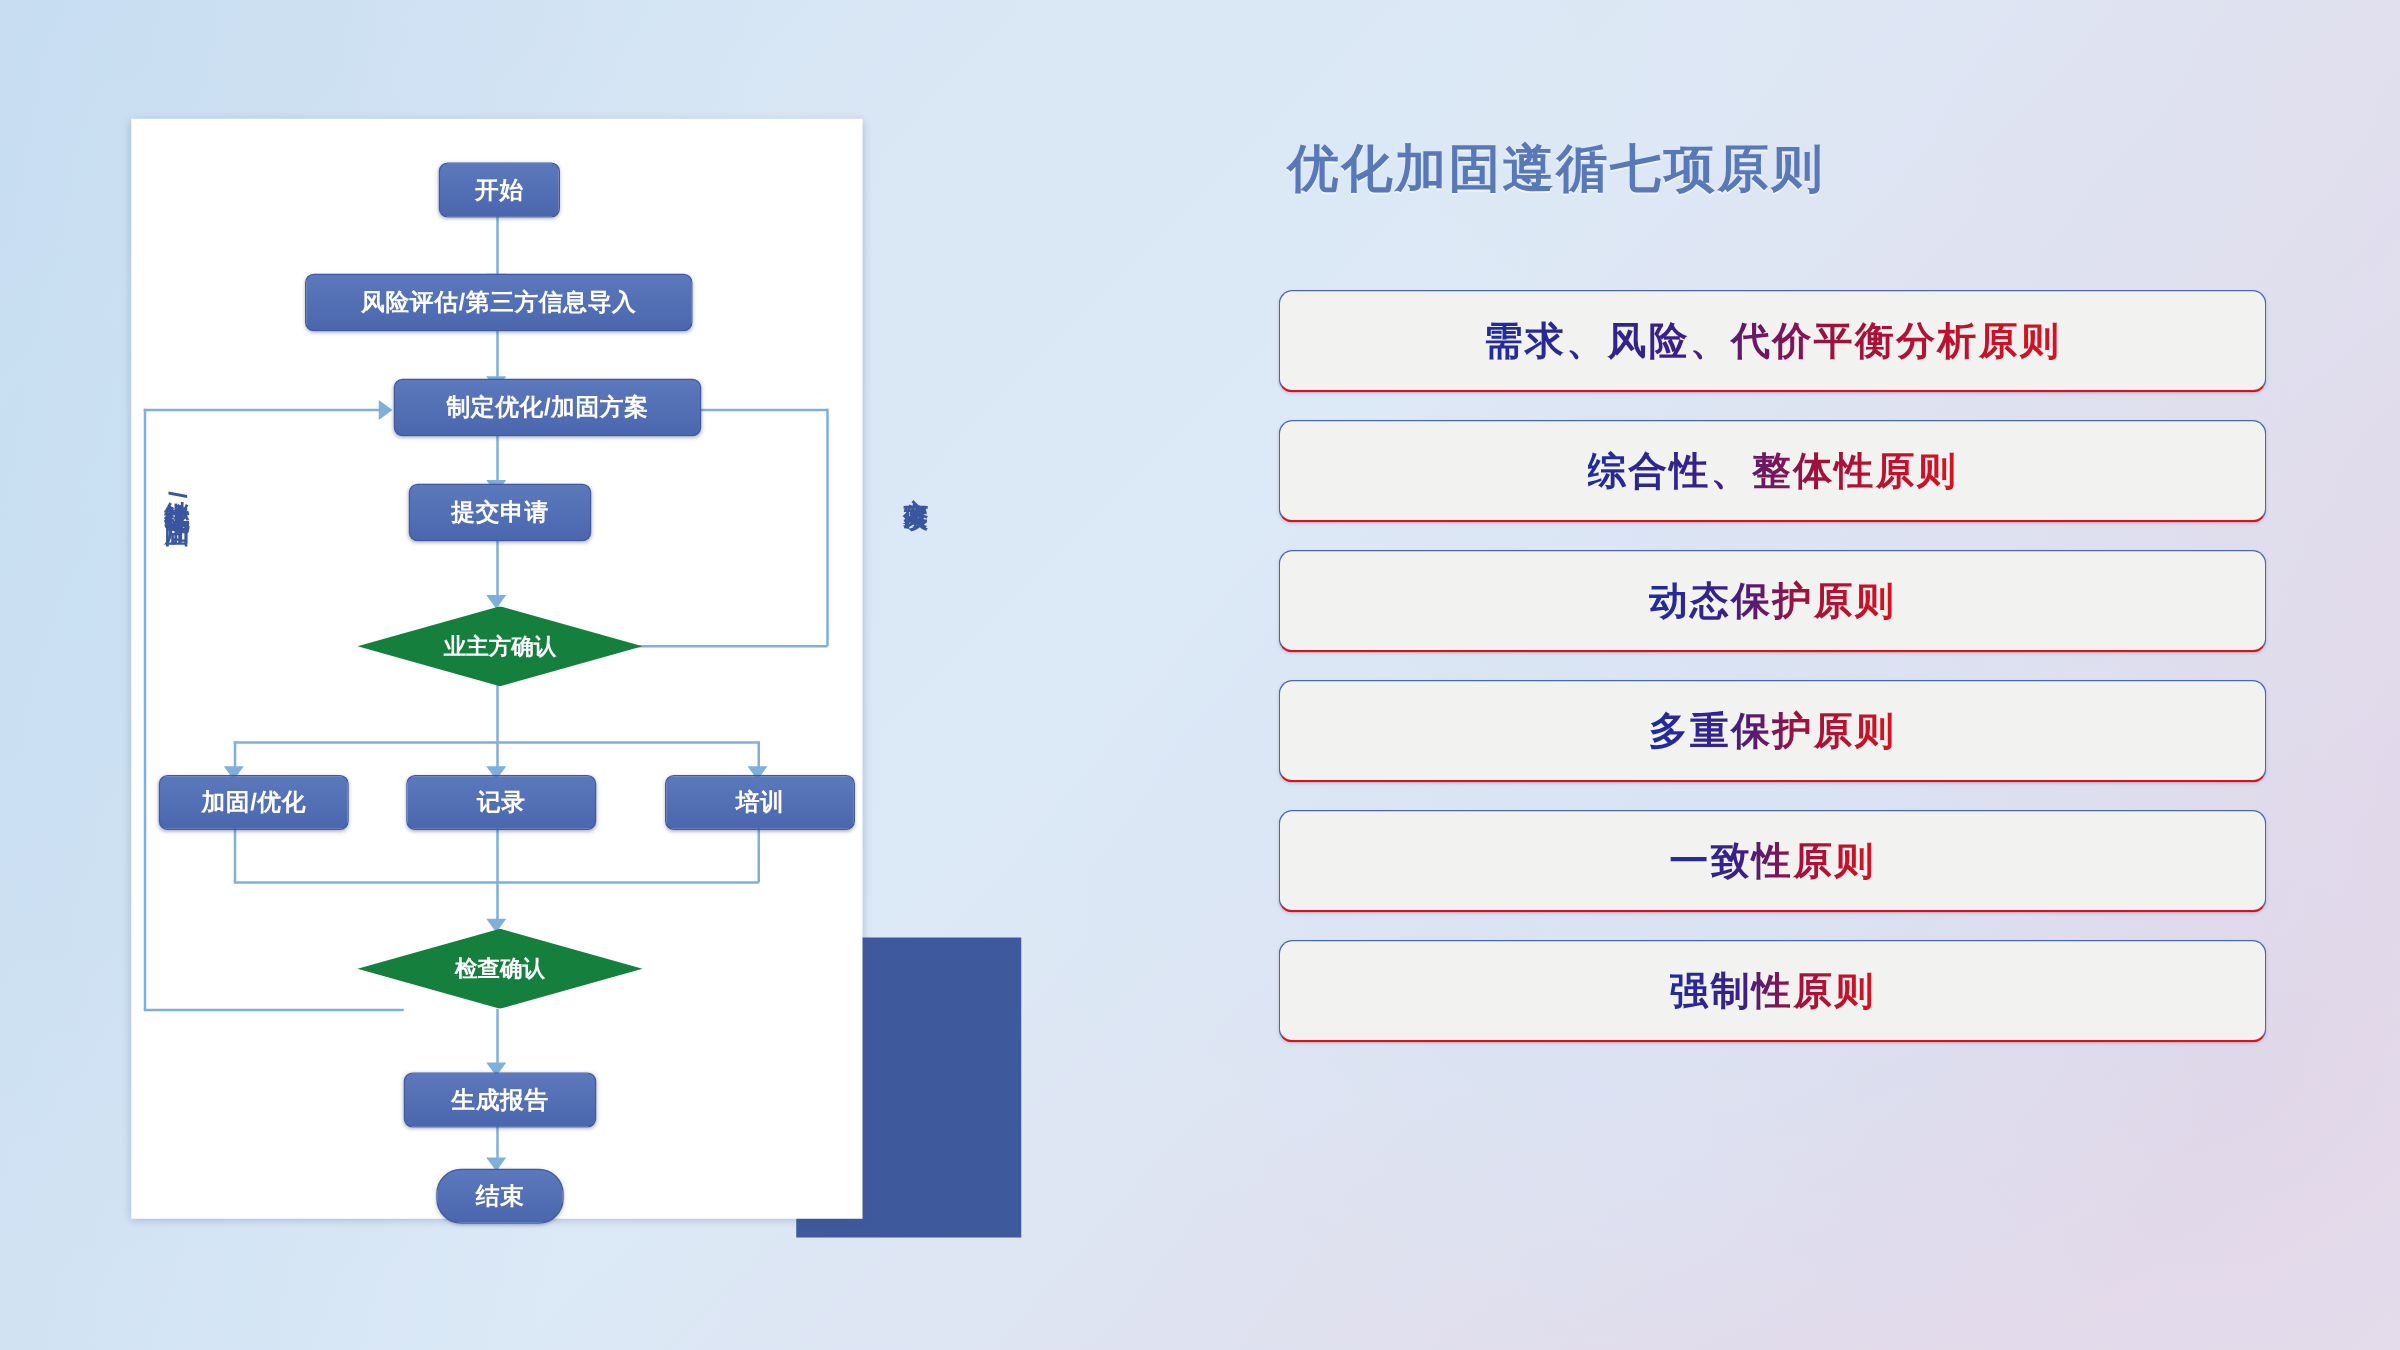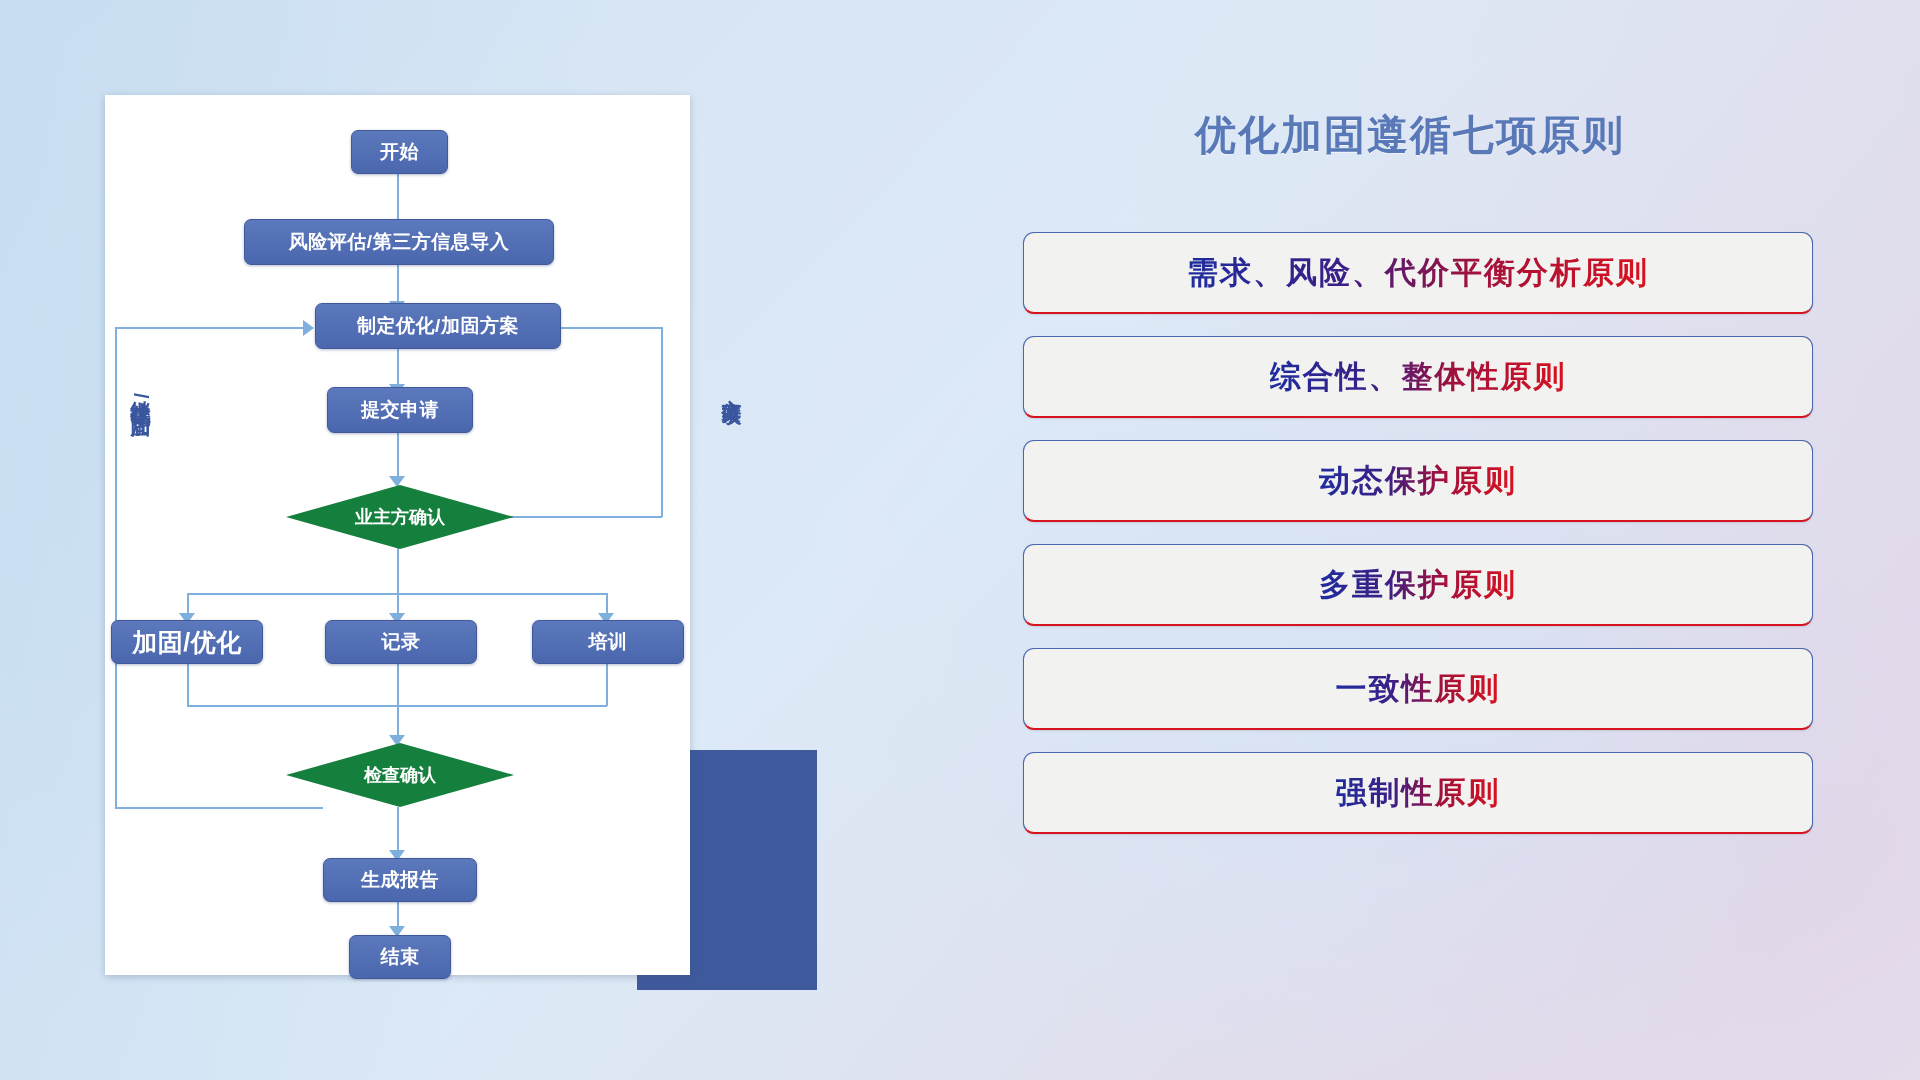--- a/index.html
+++ b/index.html
@@ -73,21 +73,21 @@
   }
   .arw-r{
     position:absolute;width:0;height:0;
     border-top:8px solid transparent;border-bottom:8px solid transparent;
     border-left:11px solid #7fb0dd;
   }
 
   
   .title{
     position:absolute;left:1030px;top:108px;width:760px;
-    text-align:center;
+    text-align:left;
     font-size:41px;font-weight:bold;
     color:#5878b8;
     letter-spacing:2px;
     text-shadow:0 1px 0 rgba(255,255,255,.55);
   }
   .plist{position:absolute;left:1023px;top:232px;width:790px;}
   .pbox{
     position:relative;
     height:79px;margin-bottom:22px;
     background:#f2f2f1;
@@ -173,41 +173,41 @@
     </div>
 
     <div class="node" style="left:222px;top:292px;width:144px;height:44px;font-size:19px;">
       <span>提交申请</span>
     </div>
 
     <div class="diamond" style="left:181px;top:390px;width:228px;height:64px;font-size:18px;">
       <span>业主方确认</span>
     </div>
 
-    <div class="node" style="left:6px;top:525px;width:150px;height:42px;font-size:25px;">
+    <div class="node" style="left:22px;top:525px;width:150px;height:42px;font-size:19px;">
       <span>加固/优化</span>
     </div>
 
     <div class="node" style="left:220px;top:525px;width:150px;height:42px;font-size:19px;">
       <span>记录</span>
     </div>
 
     <div class="node" style="left:427px;top:525px;width:150px;height:42px;font-size:19px;">
       <span>培训</span>
     </div>
 
     <div class="diamond" style="left:181px;top:648px;width:228px;height:64px;font-size:18px;justify-content:center;">
       <span>检查确认</span>
     </div>
 
     <div class="node" style="left:218px;top:763px;width:152px;height:42px;font-size:19px;">
       <span>生成报告</span>
     </div>
 
-    <div class="node" style="left:244px;top:840px;width:100px;height:42px;font-size:19px;">
+    <div class="node" style="left:244px;top:840px;width:100px;height:42px;font-size:19px;border-radius:20px;">
       <span>结束</span>
     </div>
 
     <div class="vlabel" style="left:23px;top:290px;font-size:20px;">继续优化/加固</div>
 
     <div class="vlabel" style="left:614px;top:288px;font-size:20px;">方案修改</div>
 
   </div>
 </div>
 

